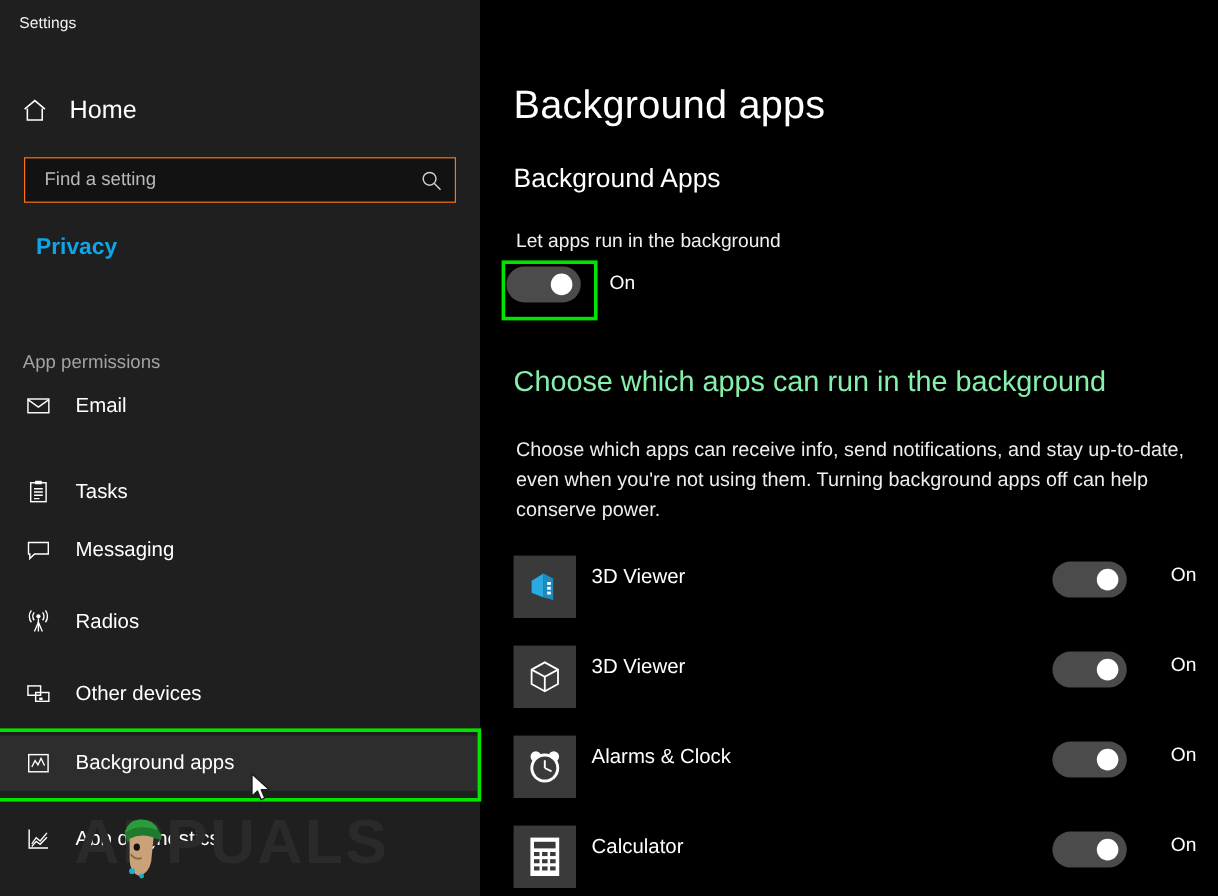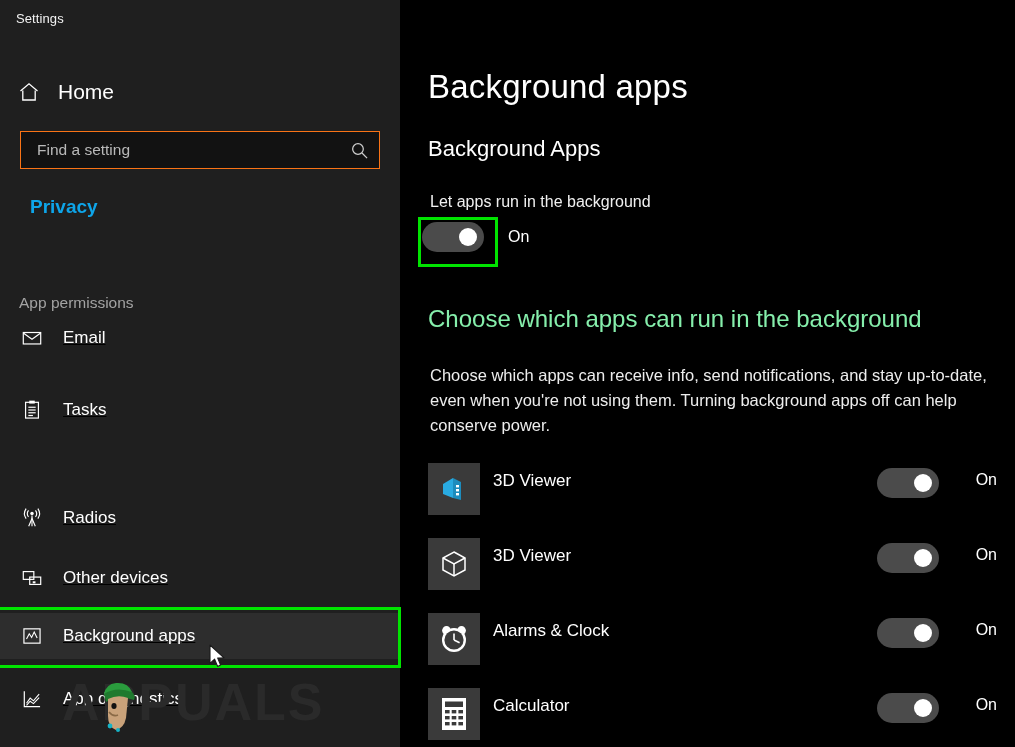--- a/index.html
+++ b/index.html
@@ -54,21 +54,20 @@
   .group-label {
     position:absolute; left:19px;
     font-size:15.5px; color:#a3a3a3; font-weight:400;
   }
 
   .nav-item {
     position:absolute; left:0; width:432px; height:46px;
     display:flex; align-items:center;
     padding-left:19px; gap:18px;
     cursor:pointer;
-    text-decoration:underline;
   }
   .nav-item.selected { background:#2d2d2d; }
   .nav-ico {
     width:26px; height:26px; flex:0 0 26px;
     display:flex; align-items:center; justify-content:center;
   }
   .nav-label { font-size:17px; color:#ffffff; font-weight:400; white-space:nowrap; }
 
   
   .hl {
@@ -206,20 +205,28 @@
           <rect x="9" y="1.8" width="6" height="3.2" fill="#ffffff" stroke="none"></rect>
           <line x1="8" y1="9" x2="16" y2="9"></line>
           <line x1="8" y1="12" x2="16" y2="12"></line>
           <line x1="8" y1="15" x2="16" y2="15"></line>
           <line x1="8" y1="18" x2="13" y2="18"></line>
         </svg>
       </span>
       <span class="nav-label">Tasks</span>
     </div>
 
+    <div class="nav-item" style="top:435px">
+      <span class="nav-ico">
+        <svg width="22" height="22" viewBox="0 0 24 24" fill="none" stroke="#ffffff" stroke-width="1.3">
+          <path d="M3 5.5 H21 V16 H8.5 L4.2 20.2 V16 H3 Z"></path>
+        </svg>
+      </span>
+      <span class="nav-label">Messaging</span>
+    </div>
 
     <div class="nav-item" style="top:495px">
       <span class="nav-ico">
         <svg width="22" height="22" viewBox="0 0 24 24" fill="none" stroke="#ffffff" stroke-width="1.25">
           <circle cx="12" cy="7.2" r="1.9" fill="#ffffff" stroke="none"></circle>
           <path d="M8.2 3.6 a6 6 0 0 0 0 7.2"></path>
           <path d="M15.8 3.6 a6 6 0 0 1 0 7.2"></path>
           <path d="M5.6 1.8 a9.4 9.4 0 0 0 0 10.8"></path>
           <path d="M18.4 1.8 a9.4 9.4 0 0 1 0 10.8"></path>
           <path d="M12 9.2 V21"></path>

